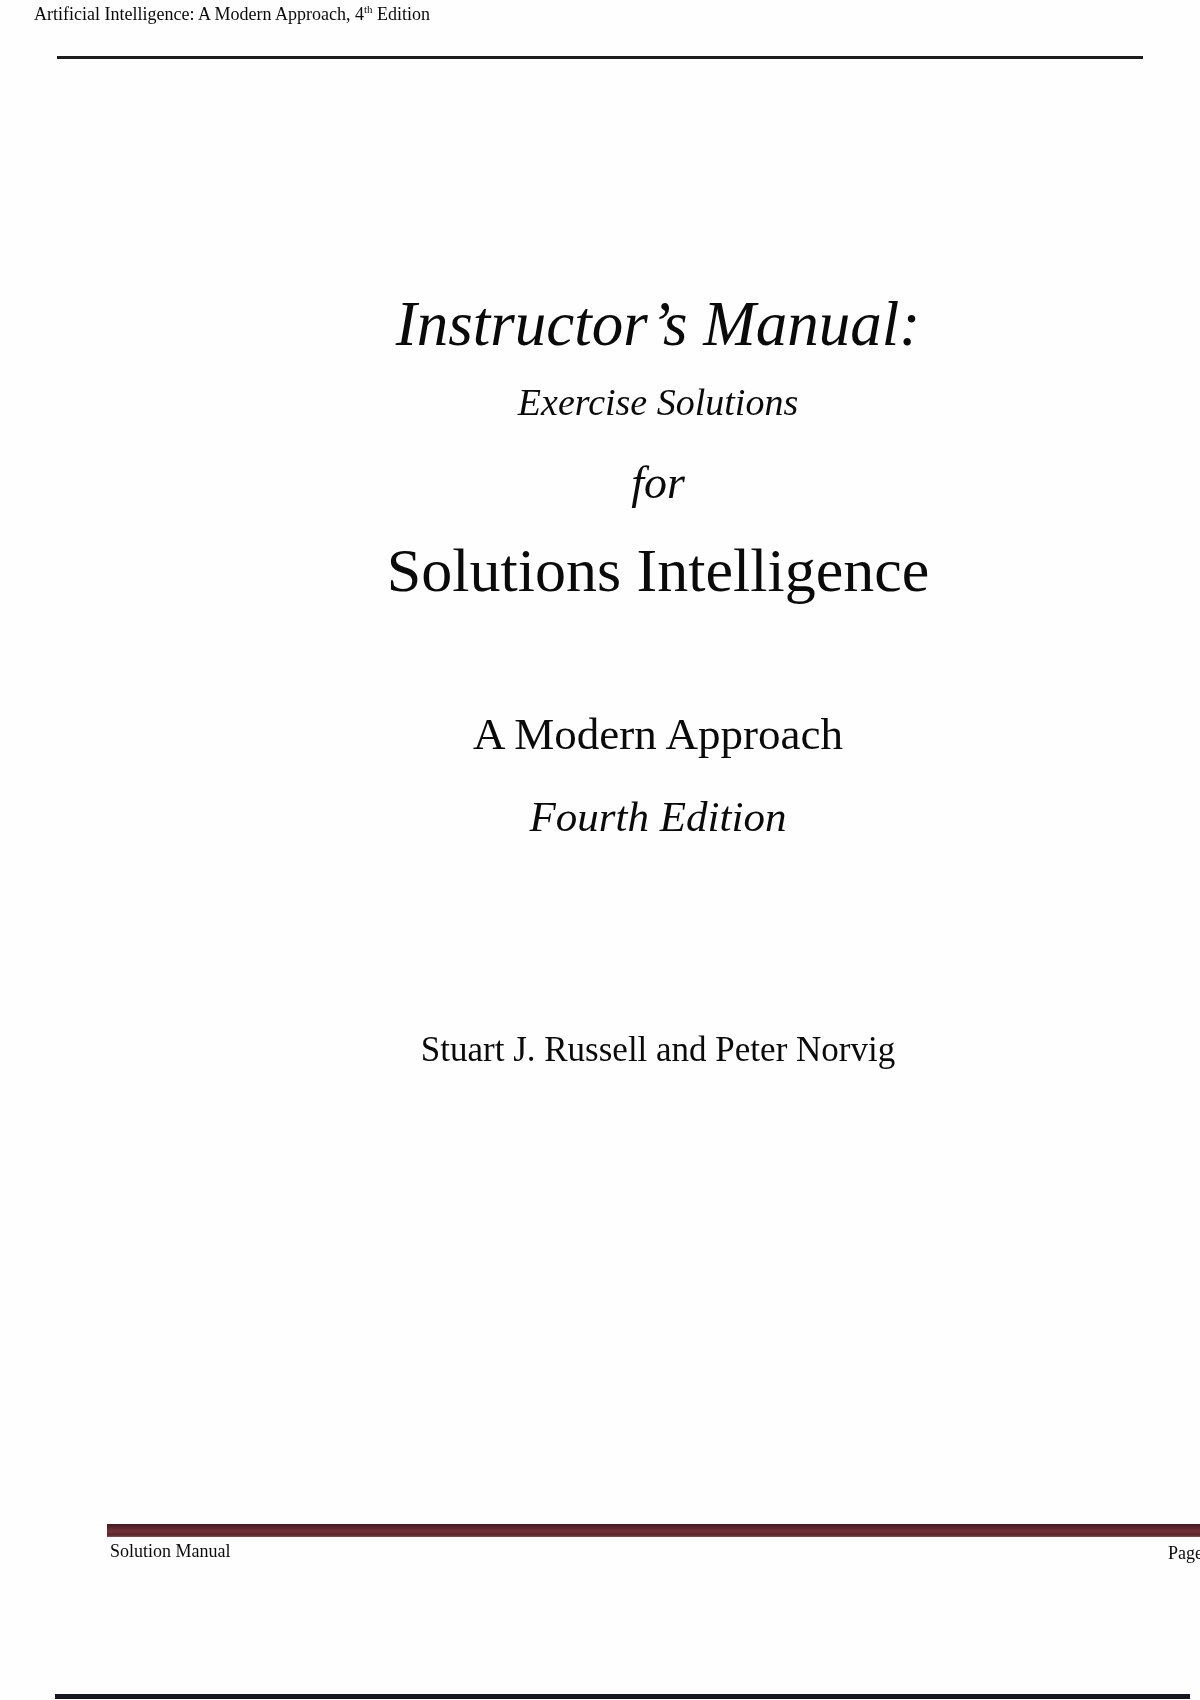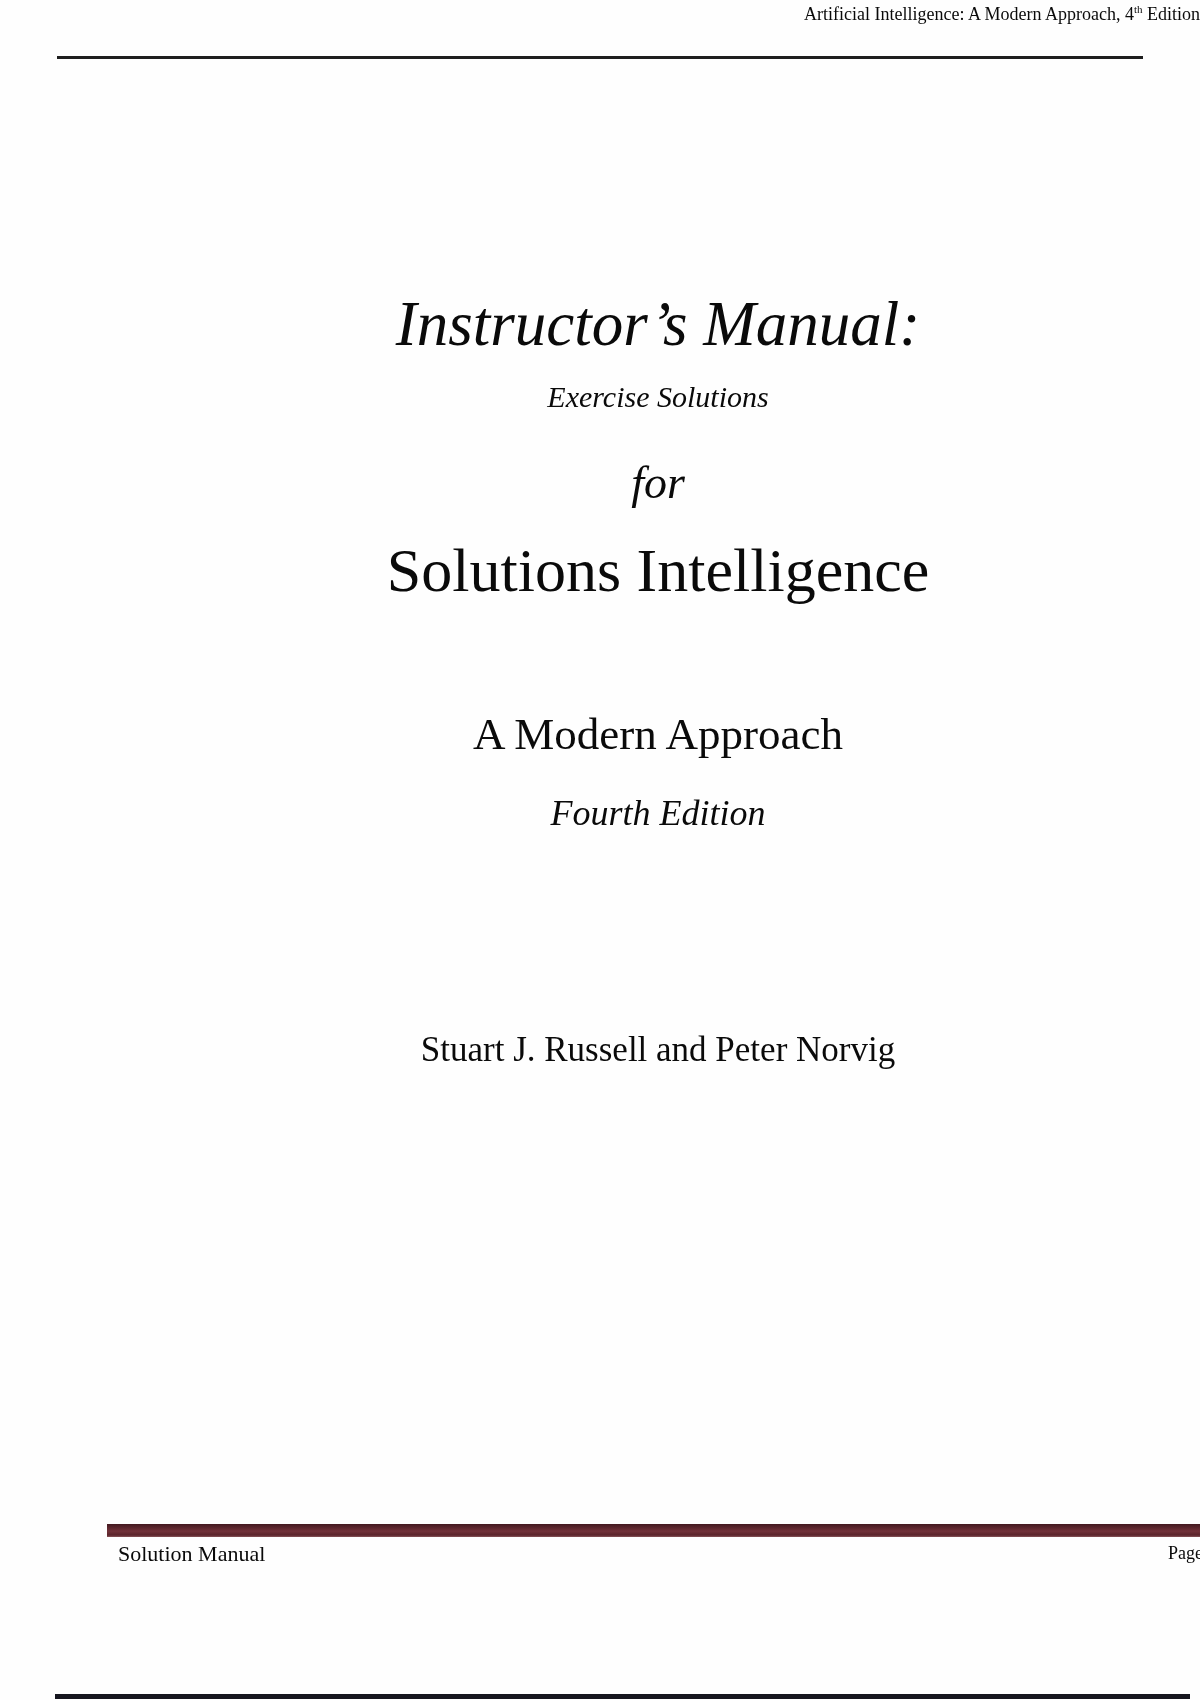--- a/index.html
+++ b/index.html
@@ -14,21 +14,21 @@
     background: #fefefe;
     font-family: "Liberation Serif", "DejaVu Serif", serif;
     color: #0a0a0a;
   }
   
   .running-header {
     position: absolute;
     top: 2px;
     left: 34px;
     right: 0;
-    text-align: right;
+    text-align: left;
     font-size: 18px;
     line-height: 24px;
     white-space: nowrap;
   }
   .running-header sup {
     font-size: 11px;
     vertical-align: super;
     line-height: 0;
   }
   .header-rule {
@@ -41,42 +41,41 @@
   }
   
   .title-line {
     position: absolute;
     left: 116px;
     right: 0;
     text-align: center;
     white-space: nowrap;
   }
   .t-instructors { top: 288px; font-size: 63px; font-style: italic; }
-  .t-exercise    { top: 380px; font-size: 30px; font-style: italic; }
+  .t-exercise    { top: 380px; font-size: 38px; font-style: italic; }
   .t-for         { top: 456px; font-size: 46px; font-style: italic; }
   .t-main        { top: 535px; font-size: 62px; }
   .t-subtitle    { top: 708px; font-size: 45px; }
-  .t-edition     { top: 792px; font-size: 36px; font-style: italic; }
+  .t-edition     { top: 792px; font-size: 43px; font-style: italic; }
   .t-authors     { top: 1030px; font-size: 35px; }
   
   .footer-bar {
     position: absolute;
     top: 1524px;
     left: 107px;
     right: 0;
     height: 13px;
     background: linear-gradient(to bottom, #421920 0%, #713139 55%, #5a242b 85%, #8a555b 100%);
   }
   .footer-left {
     position: absolute;
     top: 1541px;
     left: 110px;
-    font-size: 22px;
+    font-size: 18px;
     white-space: nowrap;
-    margin-left: 8px;
   }
   .footer-right {
     position: absolute;
     top: 1543px;
     left: 1168px;
     font-size: 18px;
     white-space: nowrap;
   }
   .bottom-bar {
     position: absolute;

